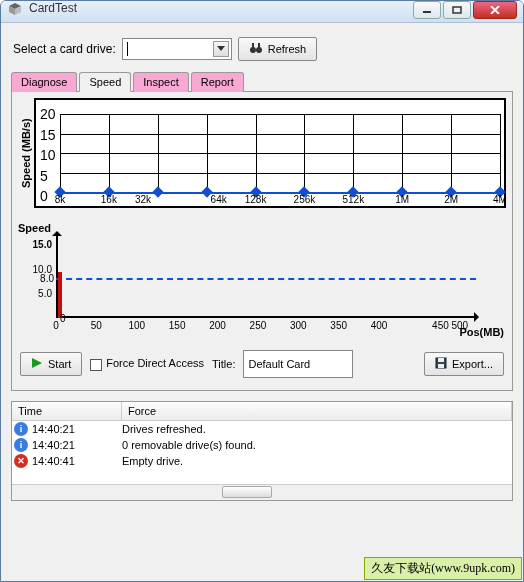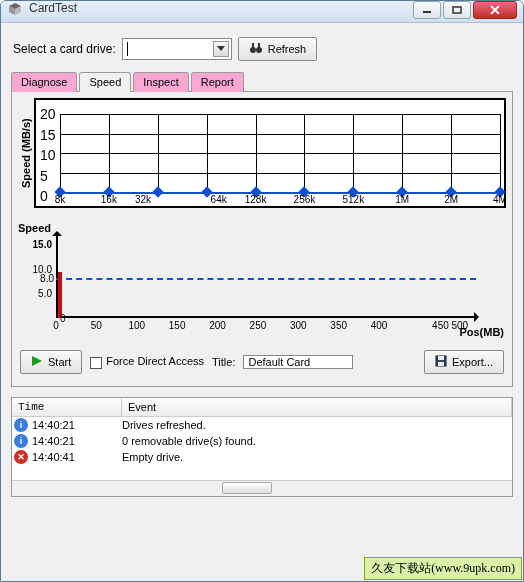--- a/index.html
+++ b/index.html
@@ -49,27 +49,27 @@
 .arrow-right { position: absolute; right: -8px; bottom: -4px; width: 0; height: 0; border: 5px solid transparent; border-left-color: #000; }
 .y2tick { position: absolute; font-size: 10px; right: 100%; margin-right: 4px; transform: translateY(-50%); }
 .x2tick { position: absolute; font-size: 10px; top: 100%; margin-top: 2px; transform: translateX(-50%); }
 .dashed { position: absolute; left: 0; right: 0; border-top: 2px dashed #1050d0; }
 .redbar { position: absolute; left: 2px; width: 4px; background: #c01010; }
 .xlabel2 { position: absolute; right: -28px; bottom: -20px; font-weight: bold; font-size: 11px; }
 .zero-lbl { position: absolute; left: 4px; bottom: 0; font-size: 10px; transform: translateY(50%); }
 
 .row-controls { display: flex; align-items: center; gap: 8px; margin: 14px 2px 6px; }
 .checkbox { width: 12px; height: 12px; border: 1px solid #555; background: #fff; display: inline-block; vertical-align: middle; margin-right: 4px; }
-.input-title { height: 14px; border: 1px solid #888; background: #fff; padding: 0 4px; width: 110px; display: inline-flex; align-items: center; }
+.input-title { height: 28px; border: 1px solid #888; background: #fff; padding: 0 4px; width: 110px; display: inline-flex; align-items: center; }
 .spacer { flex: 1; }
 
 .log-box { margin-top: 10px; border: 1px solid #999; background: #fff; height: 100px; display: flex; flex-direction: column; }
 .log-header { display: flex; border-bottom: 1px solid #ccc; background: linear-gradient(#fdfdfd,#ececec); }
 .log-header div { padding: 3px 6px; border-right: 1px solid #ccc; font-size: 11px; }
-.col-time { width: 110px; font-family: Liberation Mono, monospace; }
+.col-time { width: 110px; }
 .col-event { flex: 1; }
 .log-body { flex: 1; overflow: hidden; }
 .log-row { display: flex; align-items: center; padding: 1px 2px; }
 .log-row .ic { width: 14px; height: 14px; border-radius: 50%; margin-right: 4px; display: flex; align-items: center; justify-content: center; font-size: 9px; color: #fff; font-weight: bold; }
 .ic-info { background: #3a7de0; }
 .ic-err { background: #d03020; }
 .log-row .t { width: 90px; }
 .log-scroll { height: 16px; border-top: 1px solid #ccc; background: #f0f0f0; position: relative; }
 .thumb { position: absolute; left: 42%; top: 1px; width: 50px; height: 12px; border: 1px solid #aaa; background: linear-gradient(#fefefe,#ddd); border-radius: 2px; }
 
@@ -244,21 +244,21 @@
                 <rect x="3" y="7" width="6" height="4" fill="#eee"></rect>
               </svg></span>
           <span>Export...</span>
         </button>
       </div>
     </div>
 
     <div class="log-box">
       <div class="log-header">
         <div class="col-time">Time</div>
-        <div class="col-event">Event</div>
+        <div class="col-event">Force</div>
       </div>
       <div class="log-body" id="logbody">
           <div class="log-row">
             <span class="ic ic-info">i</span>
             <span class="t">14:40:21</span>
             <span>Drives refreshed.</span>
           </div>
           <div class="log-row">
             <span class="ic ic-info">i</span>
             <span class="t">14:40:21</span>

